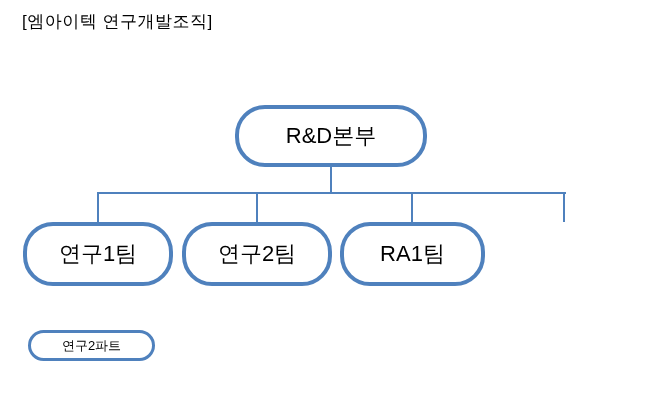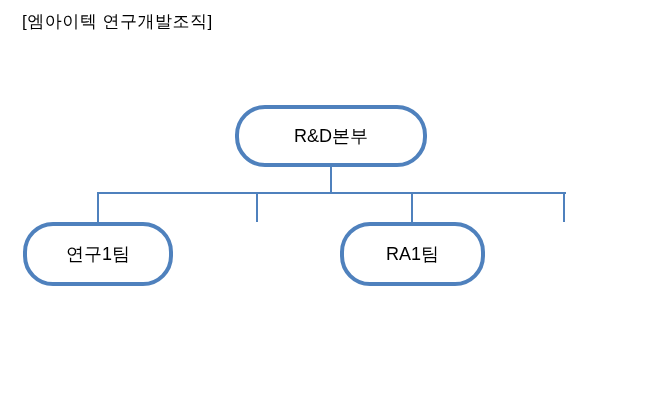--- a/index.html
+++ b/index.html
@@ -35,28 +35,28 @@
     justify-content: center;
     color: var(--text, #000000);
     white-space: nowrap;
   }
   .node-root {
     left: 235px;
     top: 105px;
     width: 192px;
     height: 62px;
     border-radius: 30px;
-    font-size: 18px;
+    font-size: 22px;
     text-align: center;
   }
   .node-team {
     top: 222px;
     height: 64px;
     border-radius: 30px;
-    font-size: 18px;
+    font-size: 22px;
   }
   .team-0 { left: 23px;  width: 150px; }
   .team-1 { left: 182px; width: 150px; }
   .team-2 { left: 340px; width: 145px; text-align: center; }
   .team-3 { left: 492px; width: 145px; }
   .node-part {
     left: 28px;
     width: 127px;
     height: 31px;
     border-width: 3px;
@@ -92,18 +92,24 @@
   <div class="line line-drop drop-2"></div>
   <div class="line line-drop drop-3"></div>
 
   <div class="node node-root">
     <span>R&amp;D본부</span>
   </div>
 
   <div class="node node-team team-0">
     <span>연구1팀</span>
   </div>
+  <div class="node node-team team-1">
+    <span>연구2팀</span>
+  </div>
   <div class="node node-team team-2">
     <span>RA1팀</span>
   </div>
 
+  <div class="node node-part part-1">
+    <span>연구2파트</span>
+  </div>
 
 </div>
 
 </body></html>

